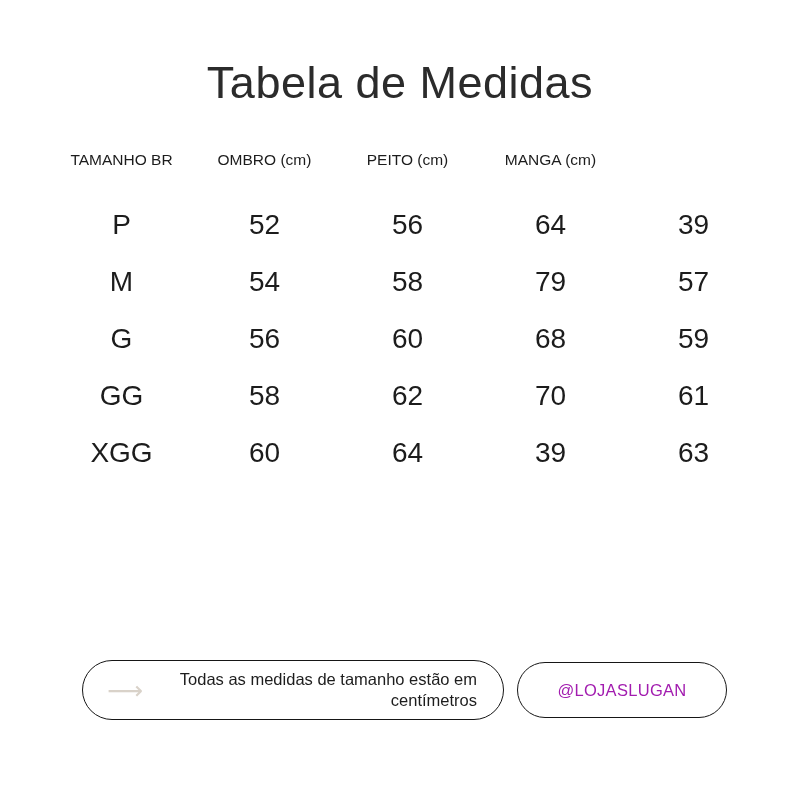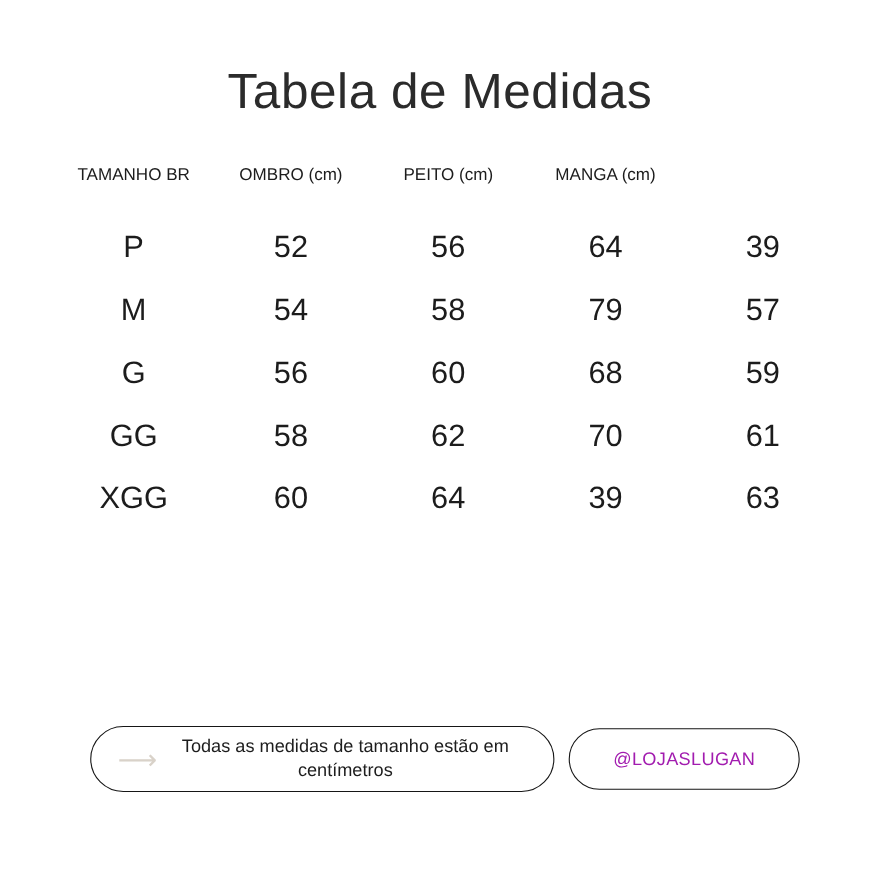--- a/index.html
+++ b/index.html
@@ -78,21 +78,21 @@
   .arrow-icon {
     margin-left: 24px;
     font-family: "DejaVu Sans", sans-serif;
     font-size: 25px;
     line-height: 1;
     color: #d9d2c9;
     flex: 0 0 auto;
   }
   .note-text {
     flex: 1;
-    text-align: center;
+    text-align: right;
     font-size: 16.5px;
     line-height: 21px;
     color: #1d1d1d;
     padding: 0 26px 0 8px;
   }
   .handle-pill {
     left: 517px;
     top: 662px;
     width: 210px;
     height: 56px;

